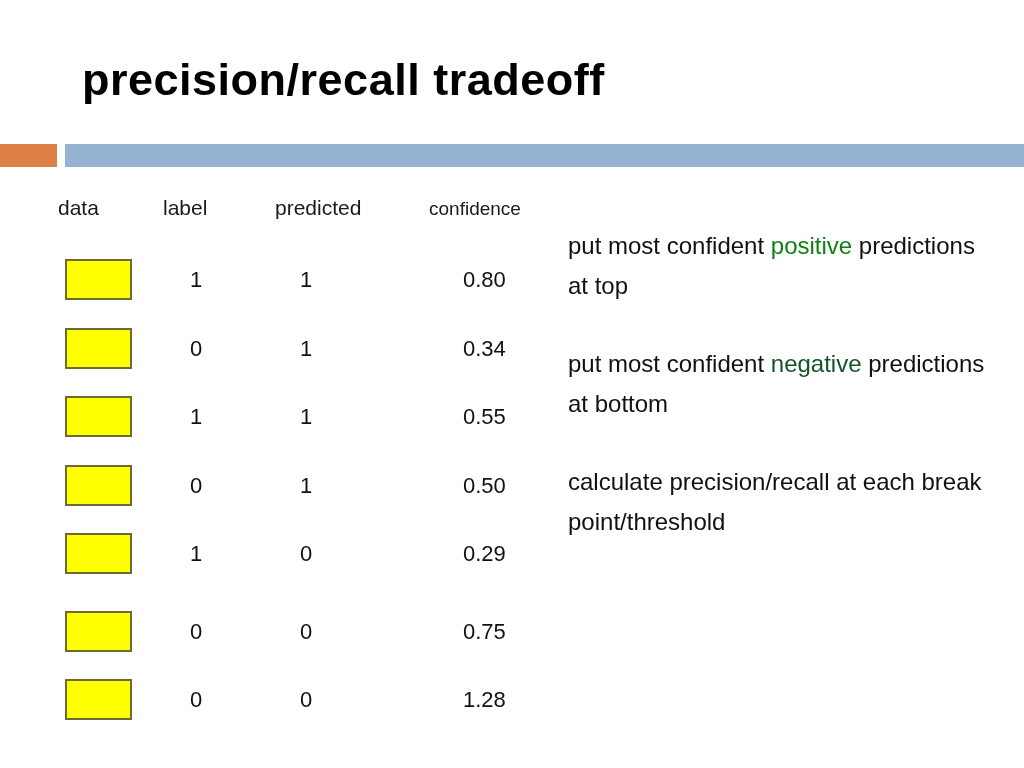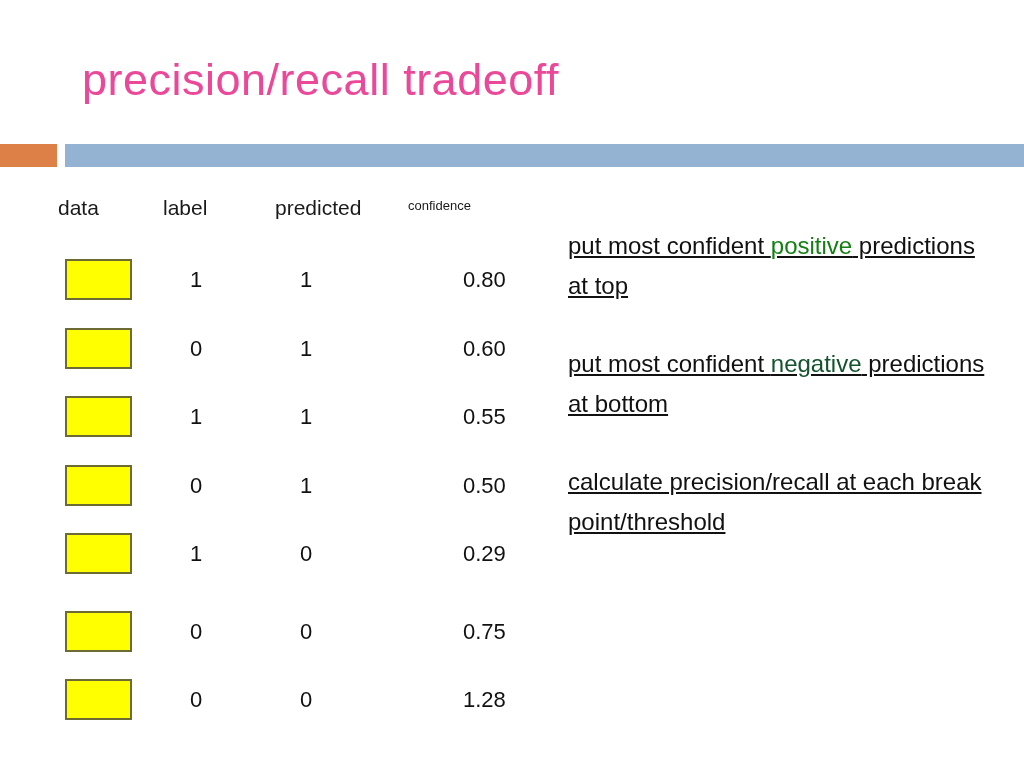--- a/index.html
+++ b/index.html
@@ -14,23 +14,23 @@
     overflow: hidden;
     position: relative;
   }
 
   
   .slide-title {
     position: absolute;
     left: 82px;
     top: 55px;
     font-size: 45px;
-    font-weight: 400;
+    font-weight: 700;
     letter-spacing: 0.5px;
-    color: #ec4899;
+    color: #000000;
     white-space: nowrap;
     line-height: 1.1;
   }
 
   
   .accent-bar-orange {
     position: absolute;
     left: 0px;
     top: 144px;
     width: 57px;
@@ -64,21 +64,21 @@
   .th {
     position: absolute;
     font-size: 21px;
     color: #1a1a1a;
     font-weight: 400;
     white-space: nowrap;
   }
   .th-data      { left: 58px;  }
   .th-label     { left: 163px; }
   .th-predicted { left: 275px; }
-  .th-confidence{ left: 408px; font-size: 13px; top: 2px; }
+  .th-confidence{ left: 429px; font-size: 19px; top: 2px; }
 
   .row {
     position: absolute;
     left: 0;
     width: 560px;
     height: 48px;
   }
   .swatch {
     position: absolute;
     left: 65px;
@@ -104,21 +104,20 @@
   .notes {
     position: absolute;
     left: 568px;
     top: 226px;
     width: 420px;
   }
   .note-block {
     font-size: 24px;
     line-height: 40px;
     color: #111111;
-    text-decoration: underline;
   }
   .note-gap-1 { margin-bottom: 38px; }
   .note-gap-2 { margin-bottom: 38px; }
   .note-gap-3 { margin-bottom: 44px; }
   .pos { color: #128012; }
   .neg { color: #14532d; }
 </style>
 </head>
 <body>
 
@@ -140,21 +139,21 @@
     <div class="swatch"></div>
     <span class="cell cell-label">1</span>
     <span class="cell cell-predicted">1</span>
     <span class="cell cell-confidence">0.80</span>
   </div>
 
   <div class="row" style="top:326px;">
     <div class="swatch"></div>
     <span class="cell cell-label">0</span>
     <span class="cell cell-predicted">1</span>
-    <span class="cell cell-confidence">0.60</span>
+    <span class="cell cell-confidence">0.34</span>
   </div>
 
   <div class="row" style="top:394px;">
     <div class="swatch"></div>
     <span class="cell cell-label">1</span>
     <span class="cell cell-predicted">1</span>
     <span class="cell cell-confidence">0.55</span>
   </div>
 
   <div class="row" style="top:463px;">

